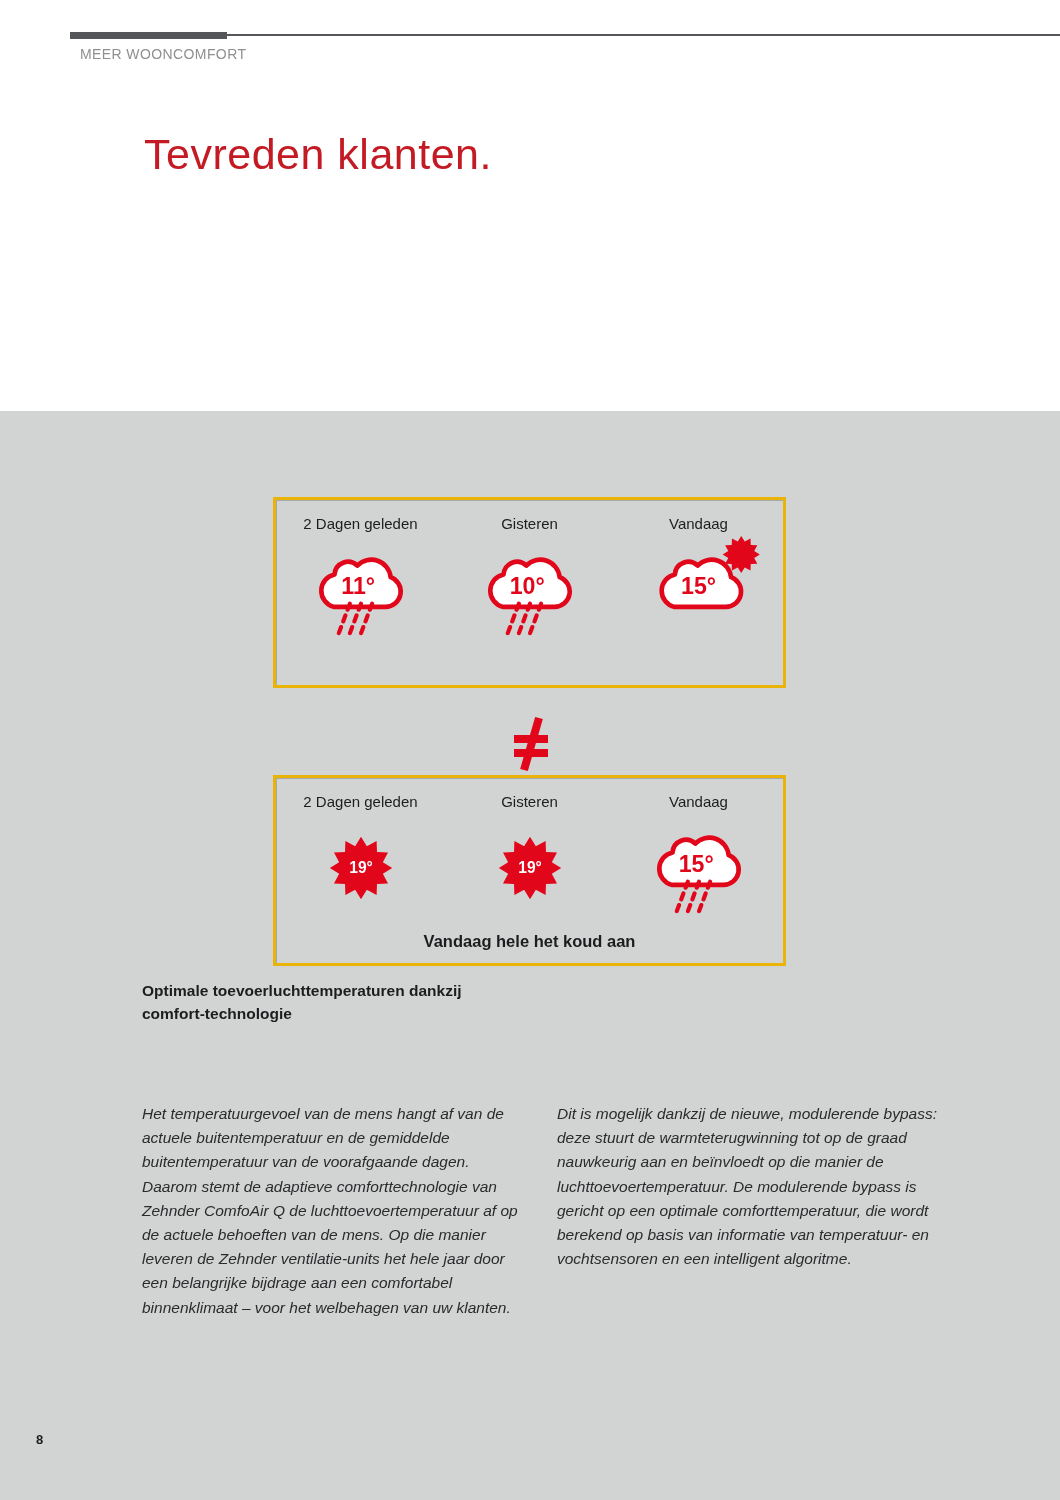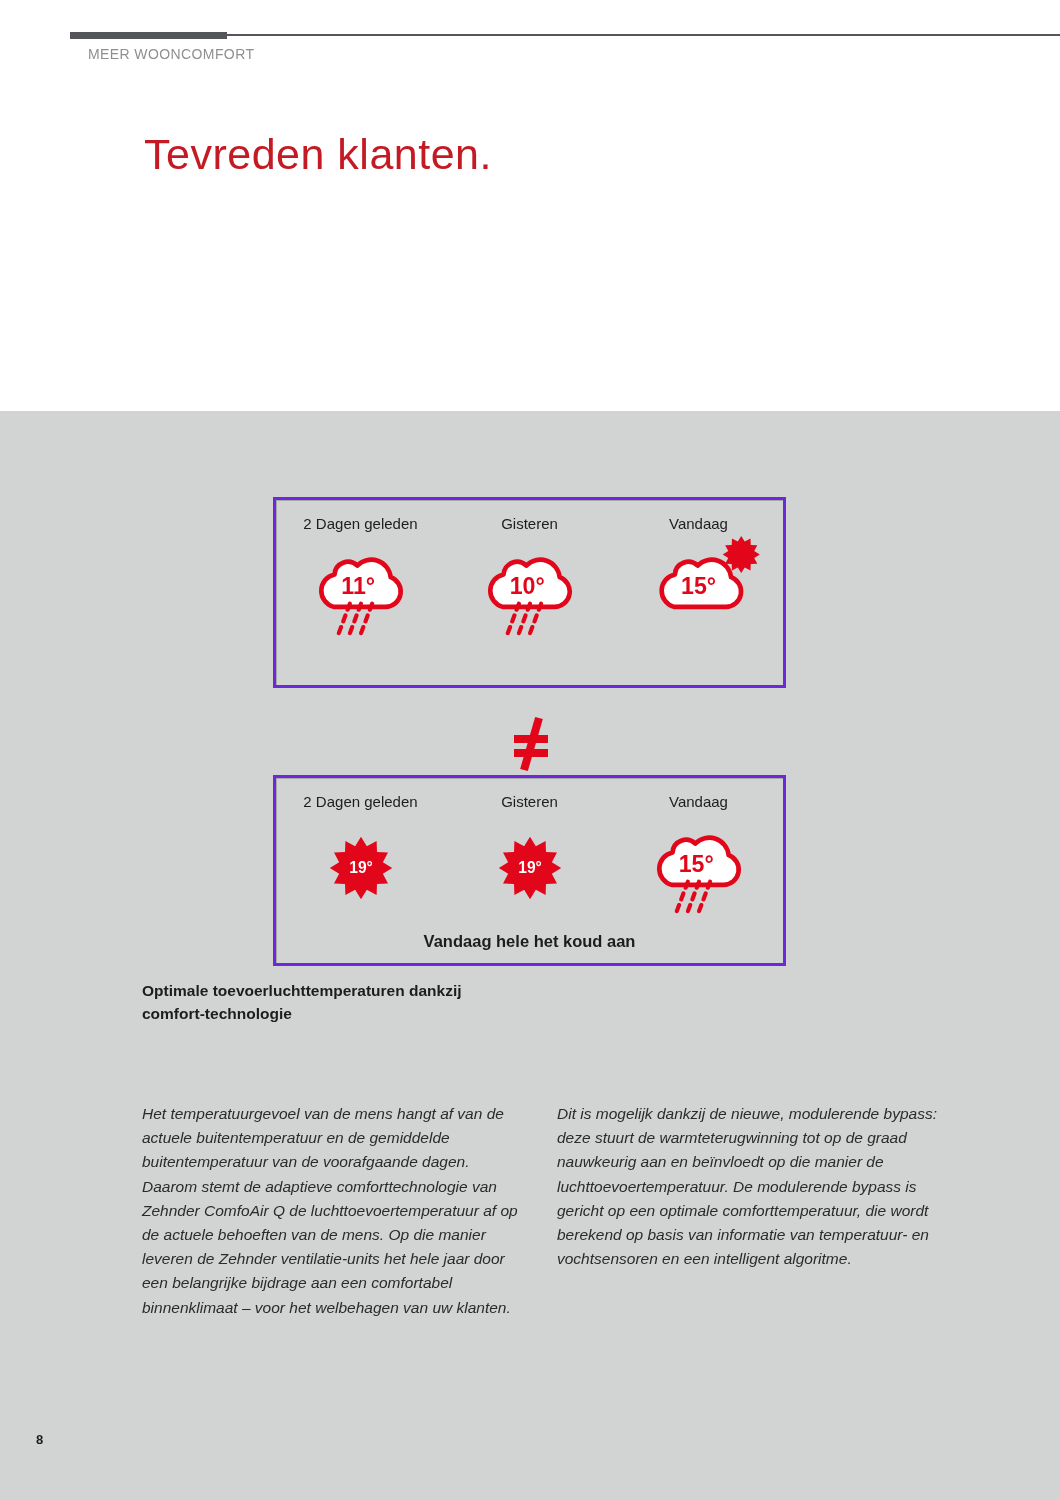--- a/index.html
+++ b/index.html
@@ -5,32 +5,32 @@
   * { margin:0; padding:0; box-sizing:border-box; }
   html,body { background:#ffffff; }
   .page {
     position:relative; width:1060px; height:1500px; background:#ffffff;
     overflow:hidden; font-family:"Liberation Sans","DejaVu Sans",sans-serif;
     color:#1d1d1f;
   }
   
   .top-line { position:absolute; left:70px; top:34px; width:990px; height:2px; background:#54565a; }
   .top-bar  { position:absolute; left:70px; top:32px; width:157px; height:7px; background:#54565a; }
-  .kicker   { position:absolute; left:88px; top:46px; font-size:14px; letter-spacing:0.4px; color:#8e8f90; }
+  .kicker   { position:absolute; left:80px; top:46px; font-size:14px; letter-spacing:0.4px; color:#8e8f90; }
   .main-title {
     position:absolute; left:144px; top:133px; font-size:43px; font-weight:300;
     letter-spacing:0.5px; color:#c41a24; line-height:1;
   }
   
   .band { position:absolute; left:0; top:411px; width:1060px; height:1089px; background:#d2d3d3; }
 
   
   .weather-box {
     position:absolute; left:273px; width:513px; height:191px;
-    border:3px solid #6d28d9; box-shadow: inset 1px 1px 0 rgba(90,90,90,0.35);
+    border:3px solid #eab308; box-shadow: inset 1px 1px 0 rgba(90,90,90,0.35);
   }
   .box-warm { top:497px; }
   .box-cold { top:775px; }
   .wb-labels { display:flex; margin-top:15px; }
   .wb-label  { flex:1; text-align:center; font-size:15px; color:#1d1d1f; }
   .wb-label.bold { font-weight:normal; }
   .wb-icons  { display:flex; margin-top:3px; height:112px; }
   .wb-cell   { flex:1; display:flex; justify-content:center; align-items:flex-start; }
   .sun-svg   { margin-top:16px; }
   .cloudsun-svg { position:relative; left:7px; }

